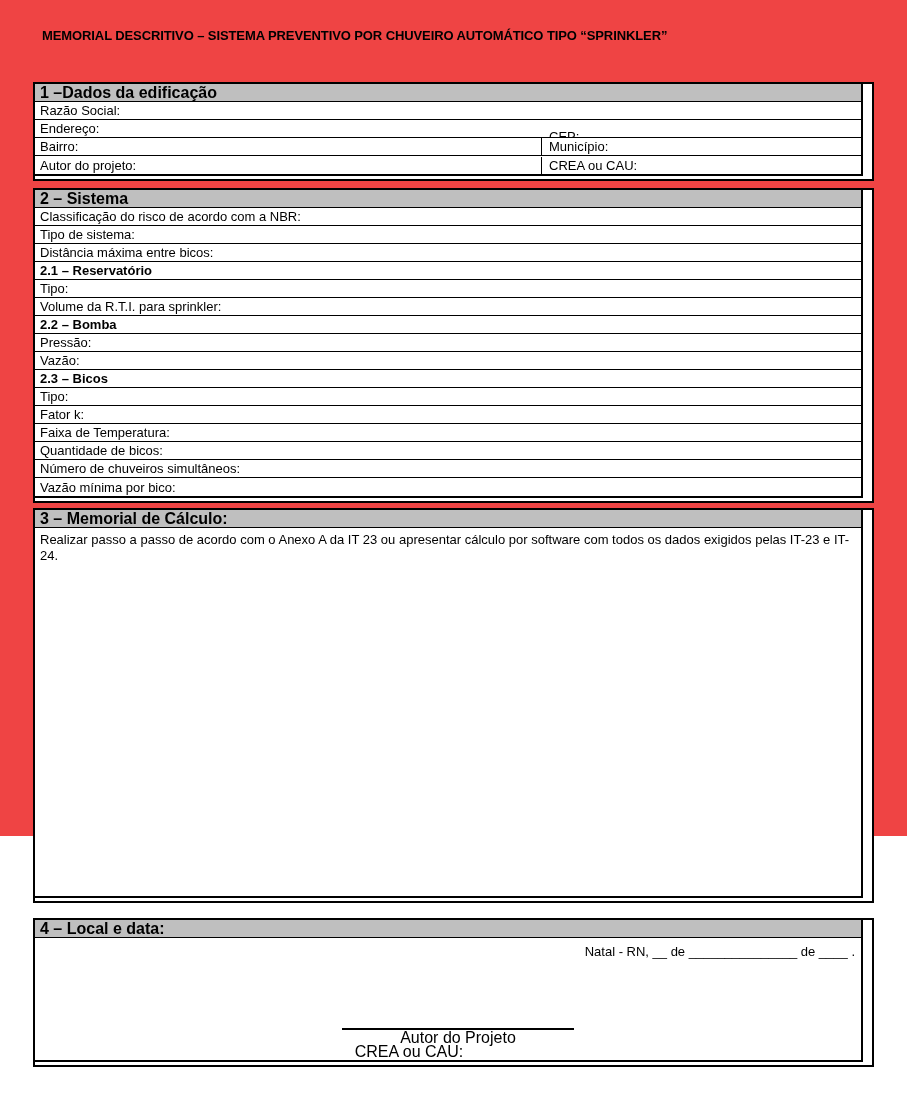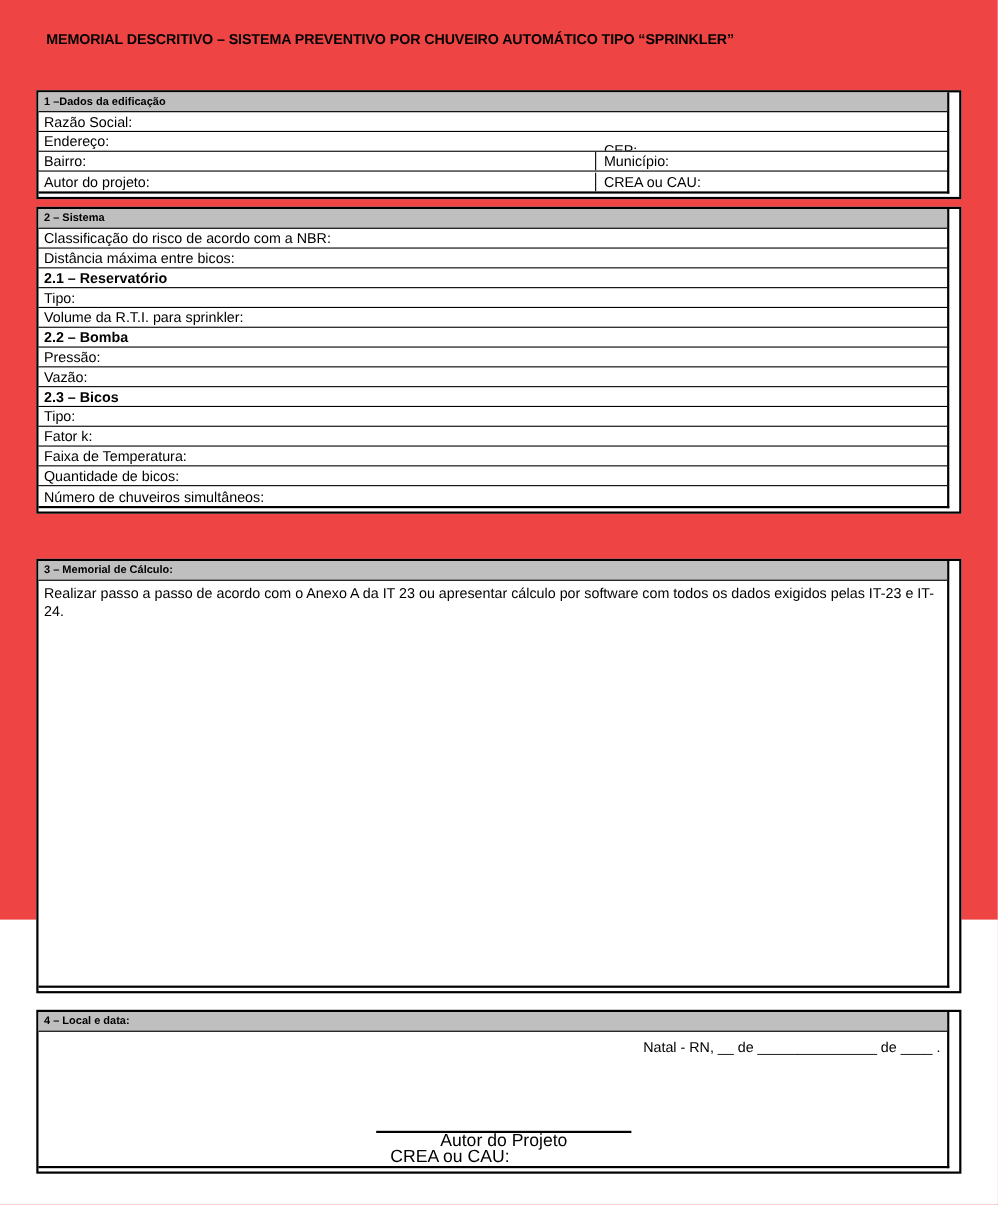--- a/index.html
+++ b/index.html
@@ -20,21 +20,21 @@
     padding:0 0 3px 0;
   }
   .section-inner {
     margin-right:9px;
     border-right:2px solid #000;
     border-bottom:2px solid #000;
   }
   .sec-header {
     background:#bfbfbf;
     height:18px; line-height:17px;
-    font-size:10px; font-weight:bold;
+    font-size:16px; font-weight:bold;
     padding-left:5px;
     border-bottom:1px solid #000;
     white-space:nowrap; overflow:hidden;
   }
   .row {
     height:18px; line-height:17px;
     font-size:13px;
     border-bottom:1px solid #000;
     white-space:nowrap; overflow:hidden;
     display:flex;
@@ -89,20 +89,23 @@
     </div>
   </div>
 
   <div class="section" style="top:188px;">
     <div class="section-inner">
       <div class="sec-header">2 – Sistema</div>
       <div class="row">
           <span class="c1">Classificação do risco de acordo com a NBR:</span>
         </div>
       <div class="row">
+          <span class="c1">Tipo de sistema:</span>
+        </div>
+      <div class="row">
           <span class="c1">Distância máxima entre bicos:</span>
         </div>
       <div class="row bold">
           <span class="c1">2.1 – Reservatório</span>
         </div>
       <div class="row">
           <span class="c1">Tipo:</span>
         </div>
       <div class="row">
           <span class="c1">Volume da R.T.I. para sprinkler:</span>
@@ -127,20 +130,23 @@
         </div>
       <div class="row">
           <span class="c1">Faixa de Temperatura:</span>
         </div>
       <div class="row">
           <span class="c1">Quantidade de bicos:</span>
         </div>
       <div class="row">
           <span class="c1">Número de chuveiros simultâneos:</span>
         </div>
+      <div class="row">
+          <span class="c1">Vazão mínima por bico:</span>
+        </div>
     </div>
   </div>
 
   <div class="section" style="top:508px;">
     <div class="section-inner">
       <div class="sec-header">3 – Memorial de Cálculo:</div>
       <div class="freebody memorial-body">Realizar passo a passo de acordo com o Anexo A da IT 23 ou apresentar cálculo por software com todos os dados exigidos pelas IT-23 e IT-24.</div>
     </div>
   </div>
 

